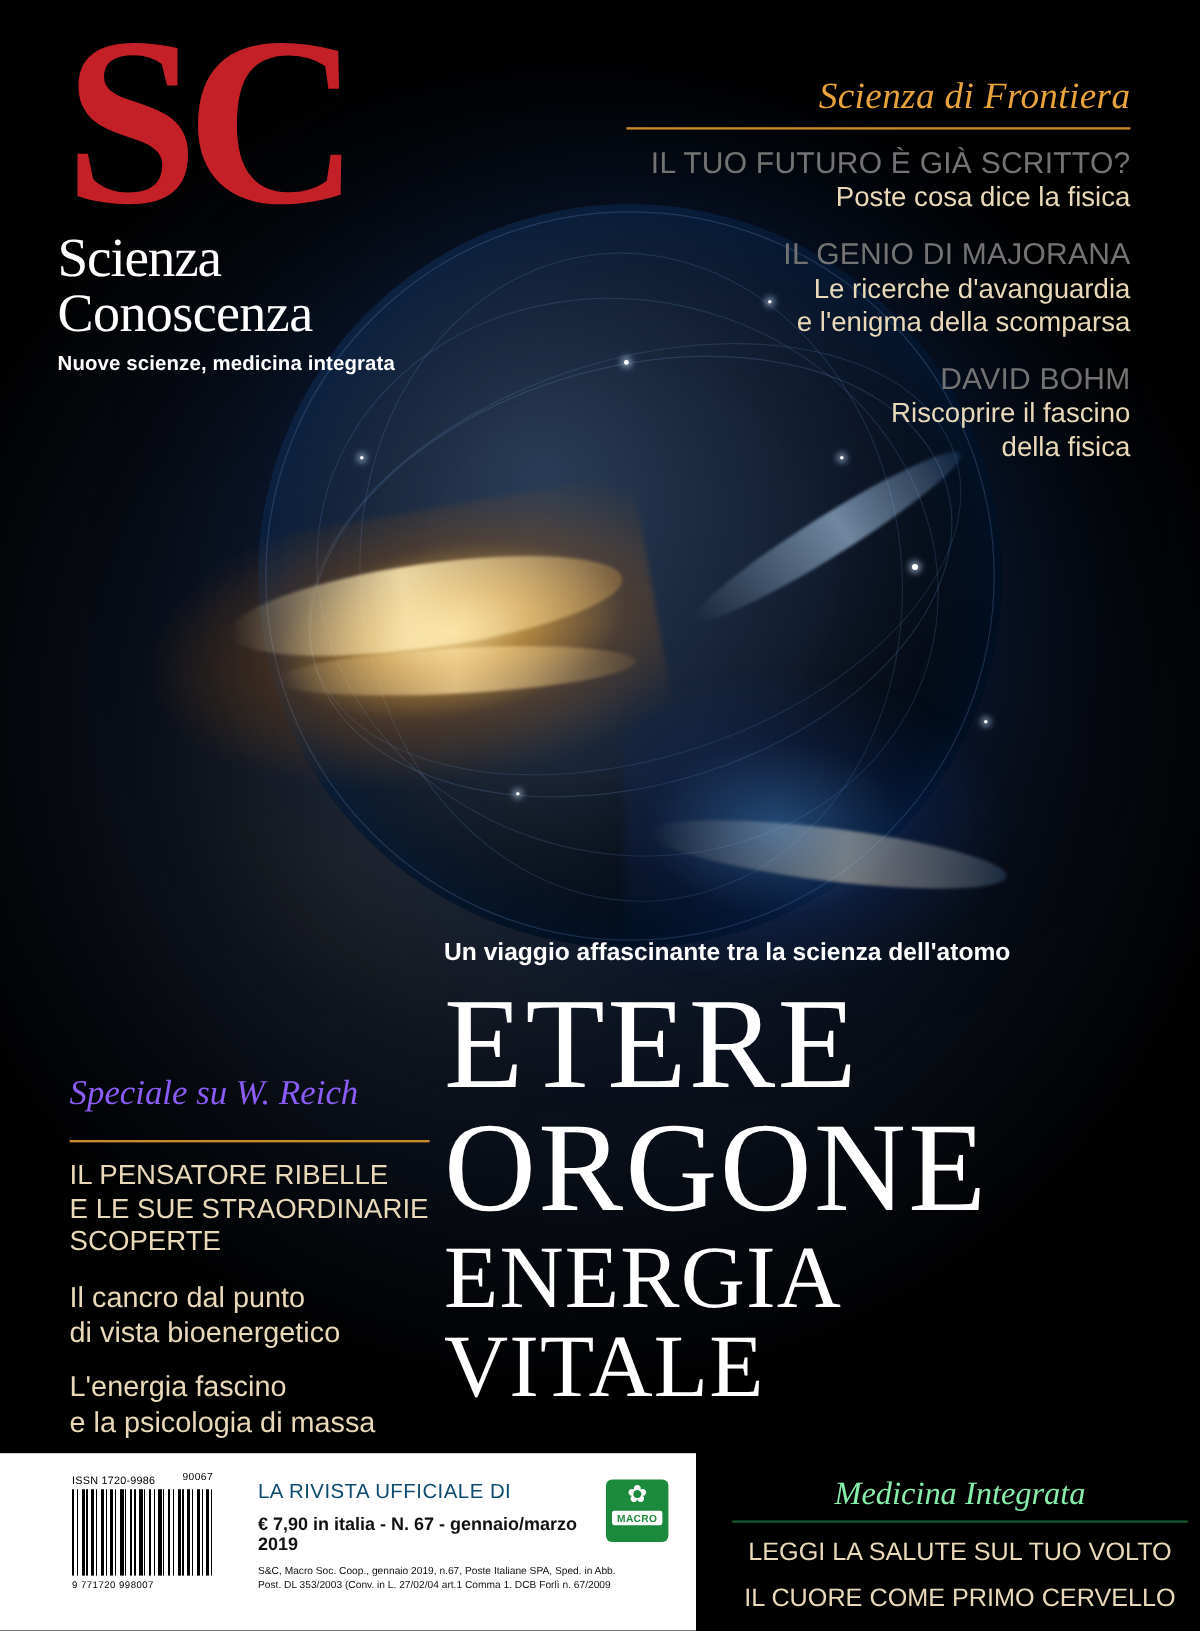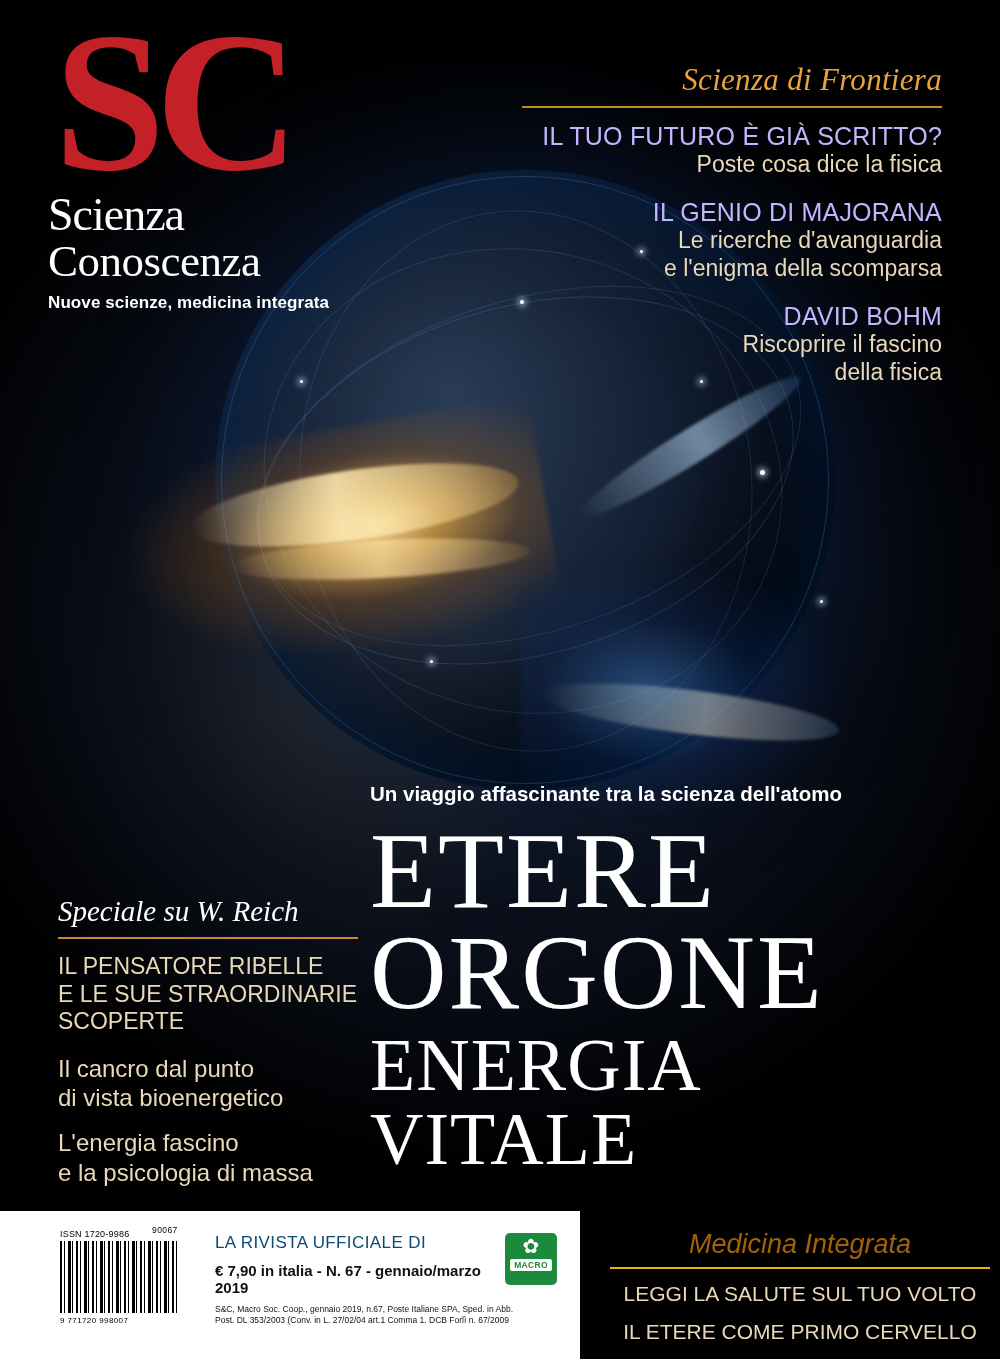--- a/index.html
+++ b/index.html
@@ -170,21 +170,21 @@
     font-size: 31px;
     color: #e8a33a;
     padding-bottom: 8px;
     border-bottom: 2px solid #c98a2a;
     margin-bottom: 14px;
     letter-spacing: 0.3px;
   }
   .tr-item { margin-bottom: 20px; }
   .tr-head {
     font-size: 25px;
-    color: #c4b5fd;
+    color: #737373;
     line-height: 1.15;
     letter-spacing: 0.2px;
   }
   .tr-sub {
     font-size: 23px;
     color: #e9d9b8;
     line-height: 1.2;
   }
 
   
@@ -225,22 +225,22 @@
     position: absolute;
     left: 58px;
     top: 895px;
     width: 300px;
     z-index: 6;
   }
   .reich-title {
     font-family: "Liberation Serif", serif;
     font-style: italic;
     font-size: 29px;
-    color: #ffffff;
-    padding-bottom: 9px;
+    color: #8b5cf6;
+    padding-bottom: 22px;
     border-bottom: 2px solid #c98a2a;
     margin-bottom: 14px;
   }
   .reich-main {
     font-size: 23px;
     color: #e9d9b8;
     line-height: 1.2;
     margin-bottom: 18px;
   }
   .reich-item {
@@ -356,27 +356,27 @@
   .bottom-right {
     position: absolute;
     left: 600px;
     top: 0;
     width: 400px;
     height: 148px;
     text-align: center;
     color: #fff;
   }
   .medint-title {
-    font-family: Liberation Sans, sans-serif;
+    font-family: Liberation Serif, serif;
     font-style: italic;
     font-size: 27px;
-    color: #a16207;
+    color: #86efac;
     padding-top: 18px;
     padding-bottom: 7px;
-    border-bottom: 2px solid #eab308;
+    border-bottom: 2px solid #14532d;
     margin: 0 10px 12px 10px;
   }
   .medint-item {
     font-size: 21px;
     color: #e9d9b8;
     line-height: 1.25;
     margin-bottom: 12px;
   }
 </style>
 </head>
@@ -480,17 +480,17 @@
 
       <div class="macro-logo">
         <span class="leaf">✿</span>
         <span class="macro-name">MACRO</span>
       </div>
     </div>
 
     <div class="bottom-right">
       <div class="medint-title">Medicina Integrata</div>
       <div class="medint-item">LEGGI LA SALUTE SUL TUO VOLTO</div>
-      <div class="medint-item">IL ETERE COME PRIMO CERVELLO</div>
+      <div class="medint-item">IL CUORE COME PRIMO CERVELLO</div>
     </div>
   </div>
 
 </div>
 
 </body></html>

